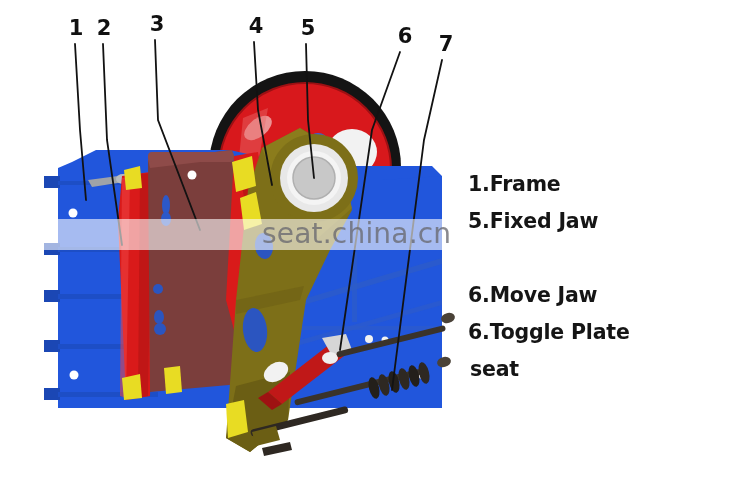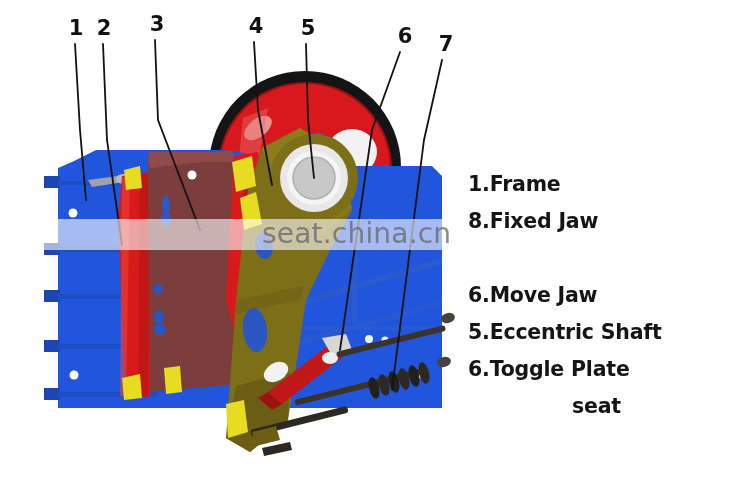--- a/index.html
+++ b/index.html
@@ -50,21 +50,20 @@
     height: 37px;
     line-height: 37px;
     white-space: nowrap;
     letter-spacing: -0.2px;
   }
   .legend-item.hidden-behind-watermark {
     visibility: hidden;
   }
   .legend-item.continuation {
     padding-left: 2px;
-    text-align: center;
   }
   #watermark {
     position: absolute;
     left: 0px;
     top: 219px;
     width: 580px;
     height: 31px;
     background: rgba(255, 255, 255, 0.60);
     pointer-events: none;
   }
@@ -244,21 +243,20 @@
   <div class="callout-number" style="left:245px; top:16px;">4</div>
   <div class="callout-number" style="left:297px; top:18px;">5</div>
   <div class="callout-number" style="left:394px; top:26px;">6</div>
   <div class="callout-number" style="left:435px; top:34px;">7</div>
 
   <div id="watermark"></div>
   <div id="watermark-text">seat.china.cn</div>
 
   <div id="legend">
     <div class="legend-item">1.Frame</div>
-    <div class="legend-item">8.Fixed Jaw</div>
+    <div class="legend-item">5.Fixed Jaw</div>
     <div class="legend-item hidden-behind-watermark">3.</div>
     <div class="legend-item">6.Move Jaw</div>
-    <div class="legend-item">5.Eccentric Shaft</div>
     <div class="legend-item">6.Toggle Plate</div>
     <div class="legend-item continuation">seat</div>
   </div>
 
 </div>
 
 </body></html>

